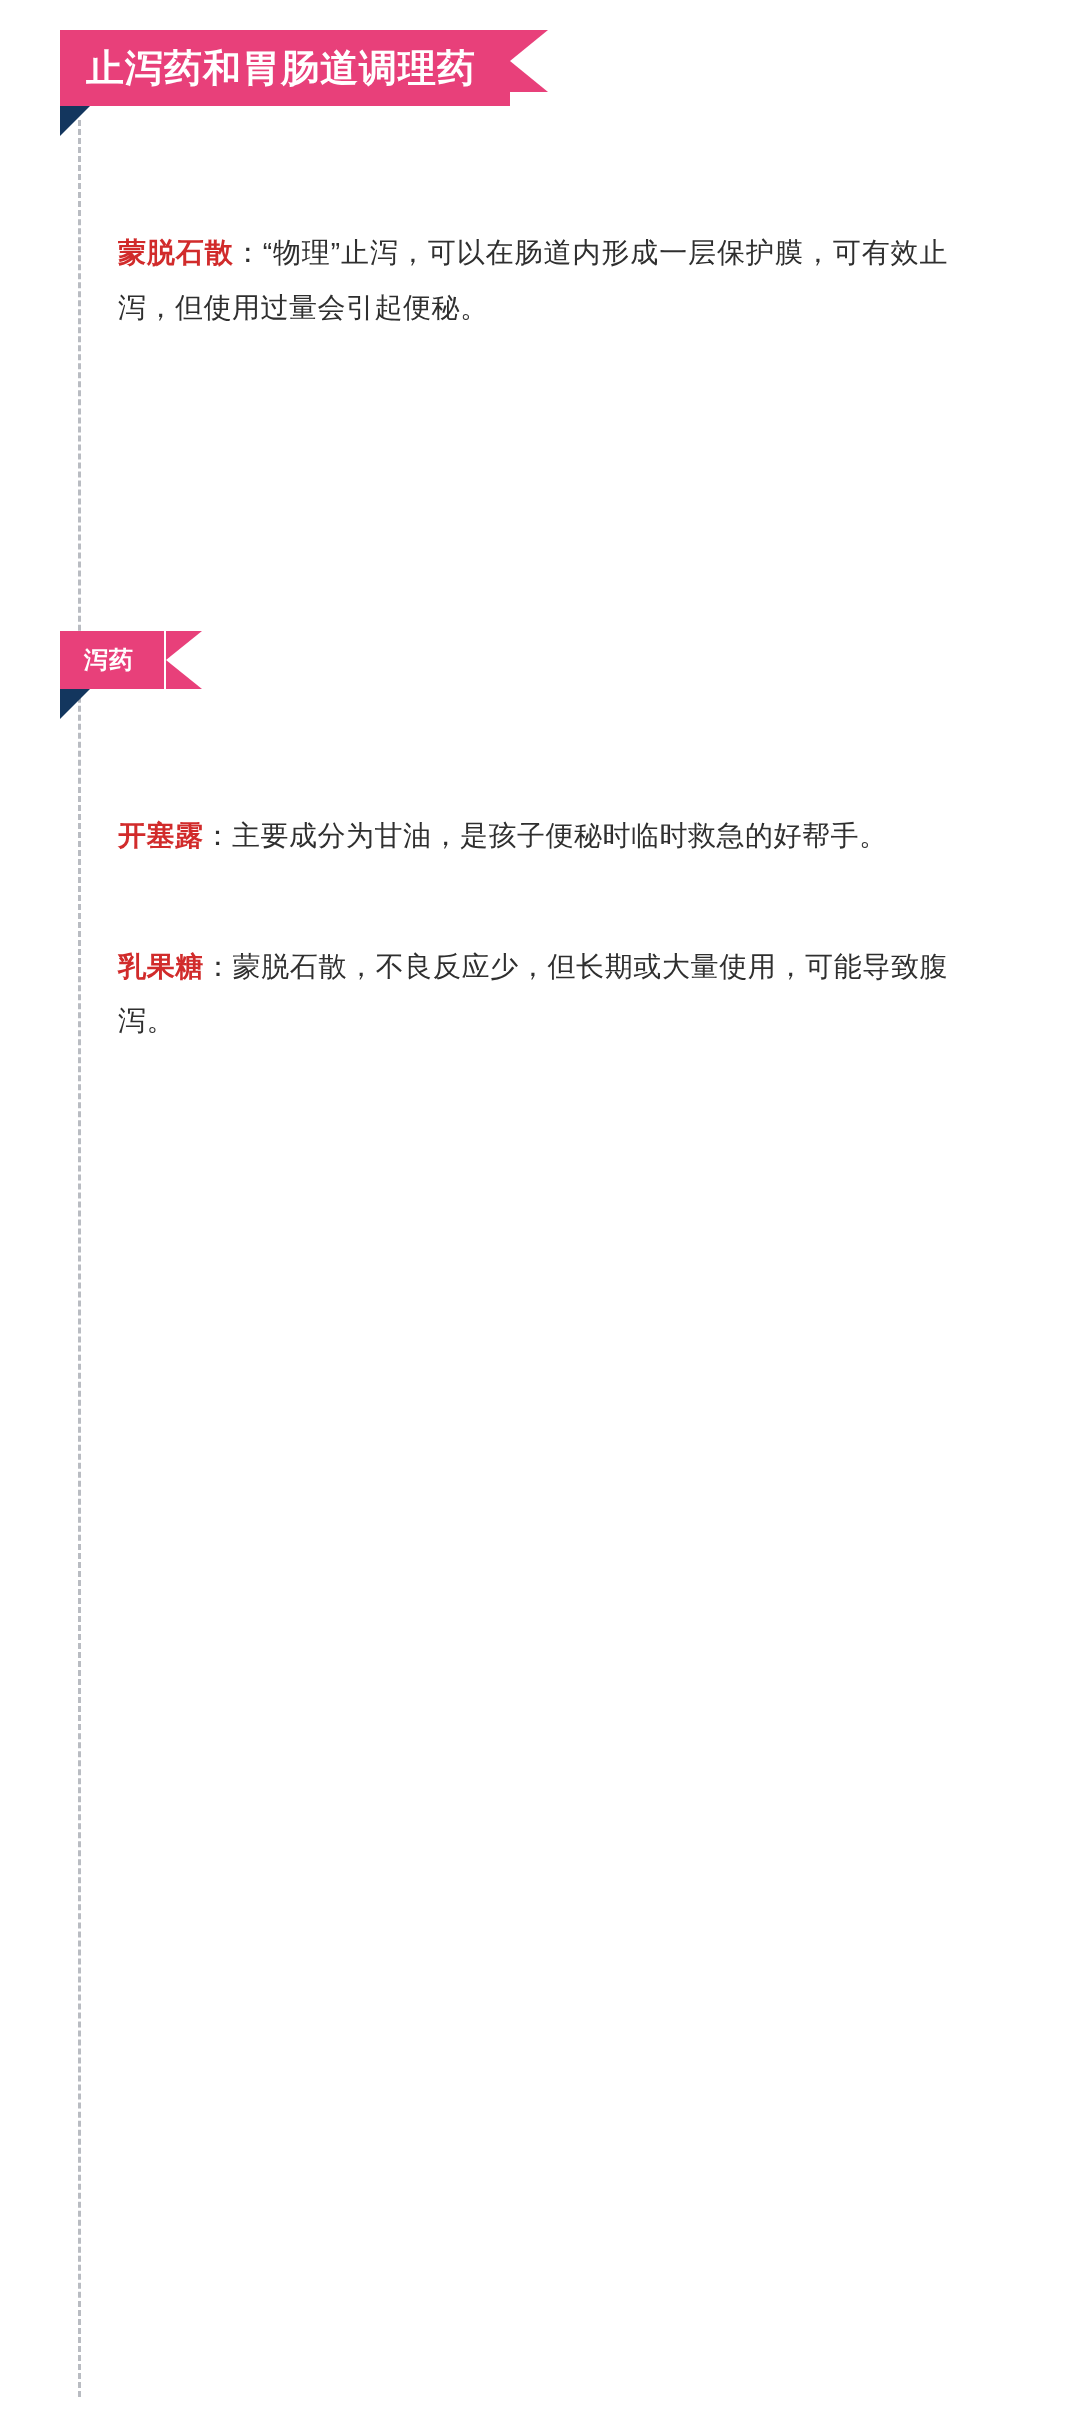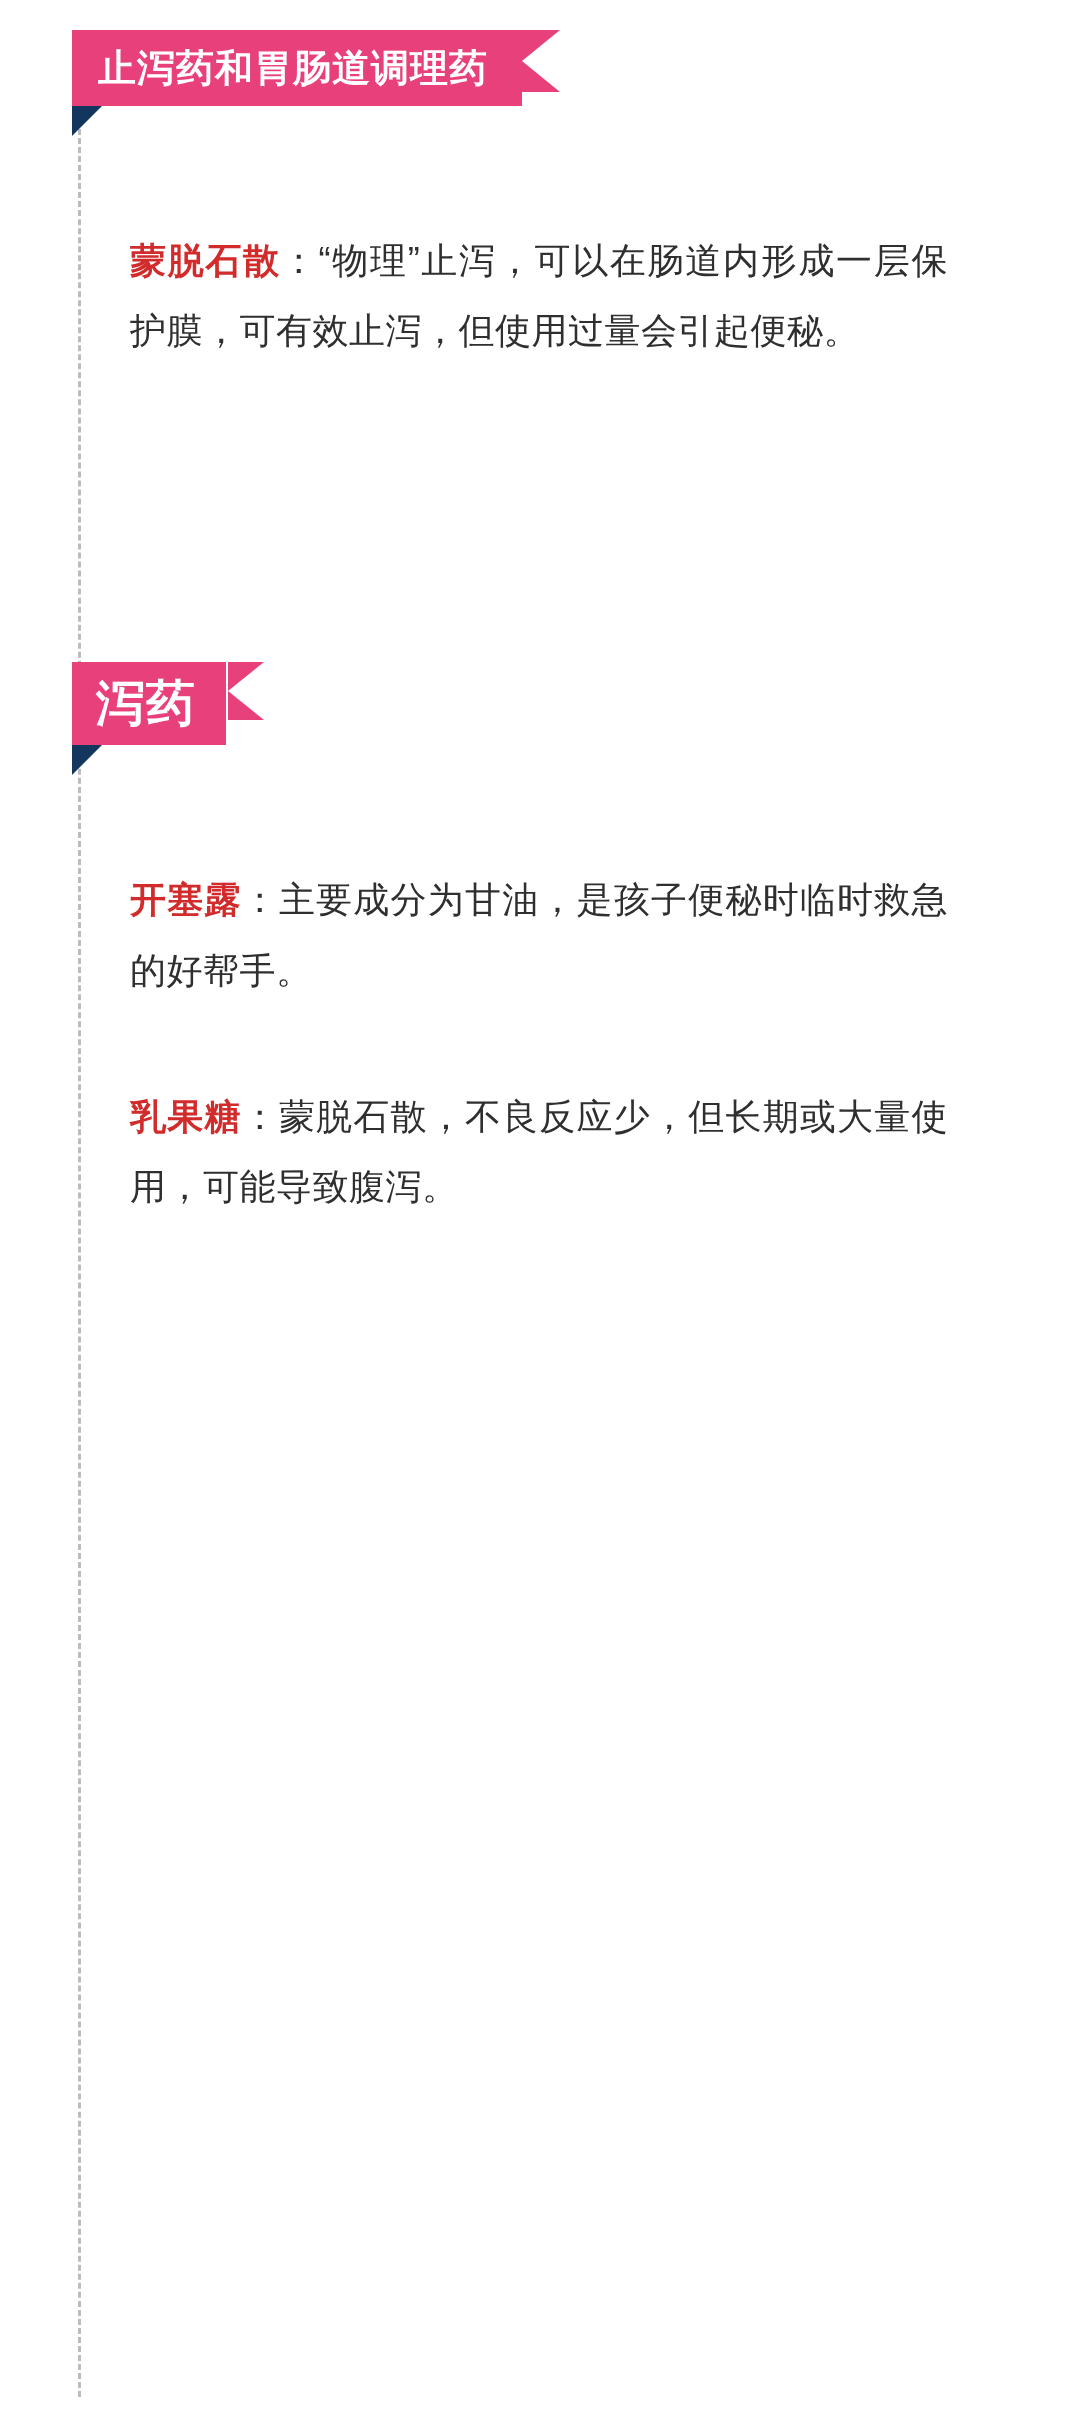--- a/index.html
+++ b/index.html
@@ -13,21 +13,21 @@
     background: #ffffff;
     font-family: "Liberation Sans", "DejaVu Sans", sans-serif;
     color: #2b2b2b;
     position: relative;
   }
 
   .page {
     position: relative;
     width: 1006px;
     min-height: 2425px;
-    padding: 30px 0 40px 12px;
+    padding: 30px 0 40px 0;
     border-radius: 18px;
   }
 
   
   .dashed-rail {
     position: absolute;
     left: 78px;
     top: 120px;
     bottom: 28px;
     width: 0;
@@ -73,36 +73,36 @@
     position: absolute;
     left: 60px;
     top: 100%;
     width: 0;
     height: 0;
     border-left: 30px solid #13365e;
     border-bottom: 30px solid transparent;
   }
 
   .banner-wrap.small .banner {
-    font-size: 49px;
+    font-size: 24px;
     padding: 17px 30px 17px 24px;
   }
   .banner-wrap.small .banner::after {
     border-top-width: 29px;
     border-bottom-width: 29px;
     border-right-width: 36px;
   }
 
   
   .para-block {
     padding: 0 58px 0 118px;
   }
   p.para {
     margin: 0;
-    font-size: 36px;
+    font-size: 28px;
     line-height: 1.95;
     color: #2f2f2f;
     letter-spacing: 0.5px;
     text-align: justify;
   }
   .term {
     color: #d12b2b;
     font-weight: bold;
   }
   .gap-lg { height: 92px; }

